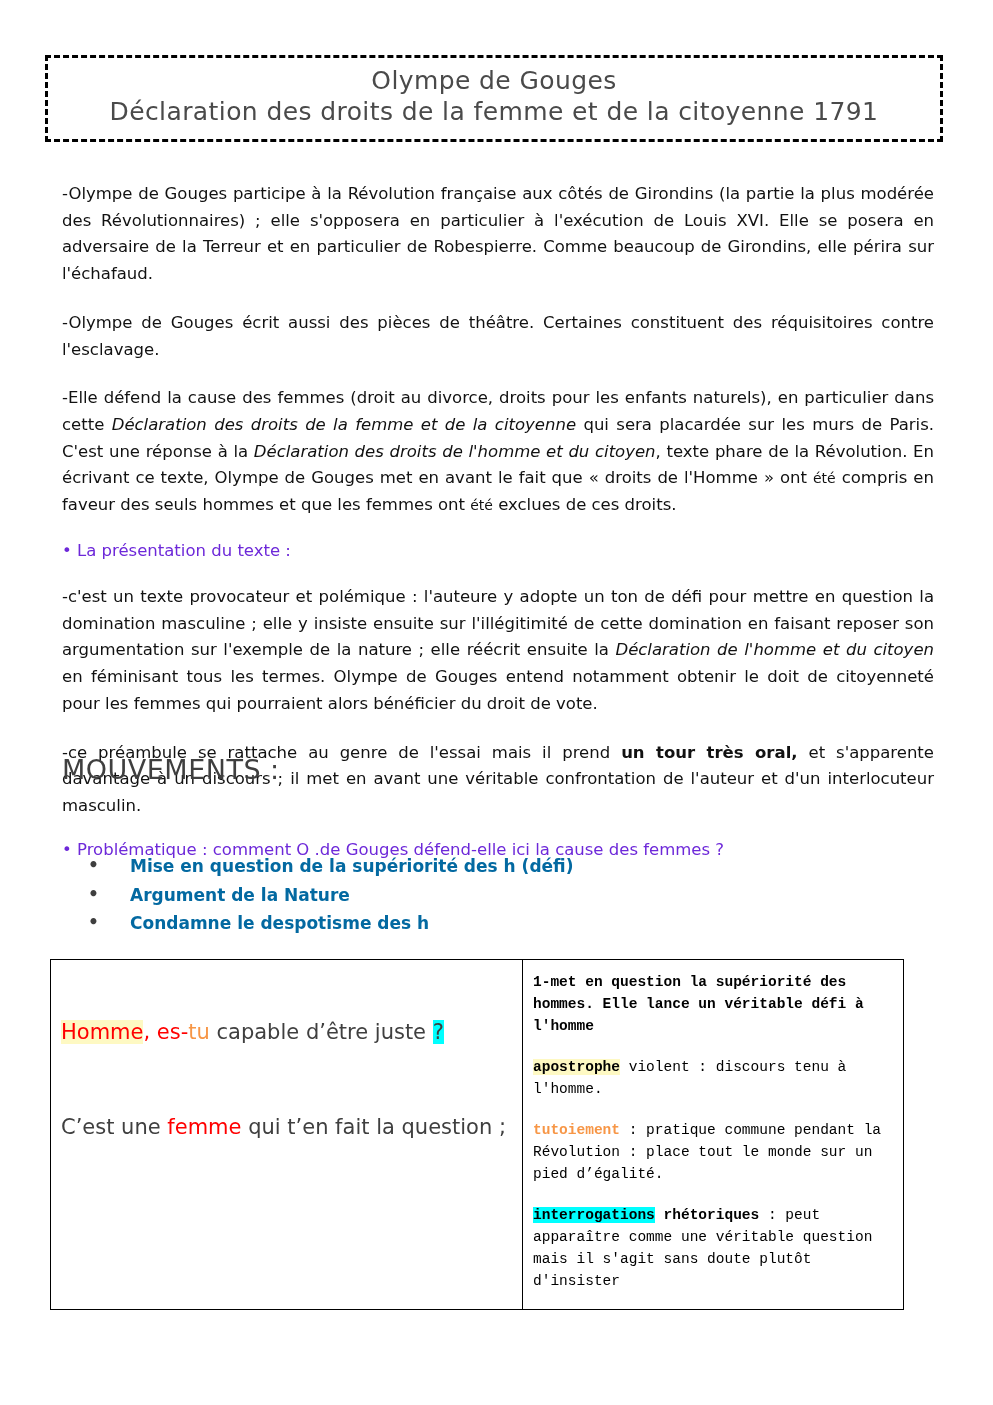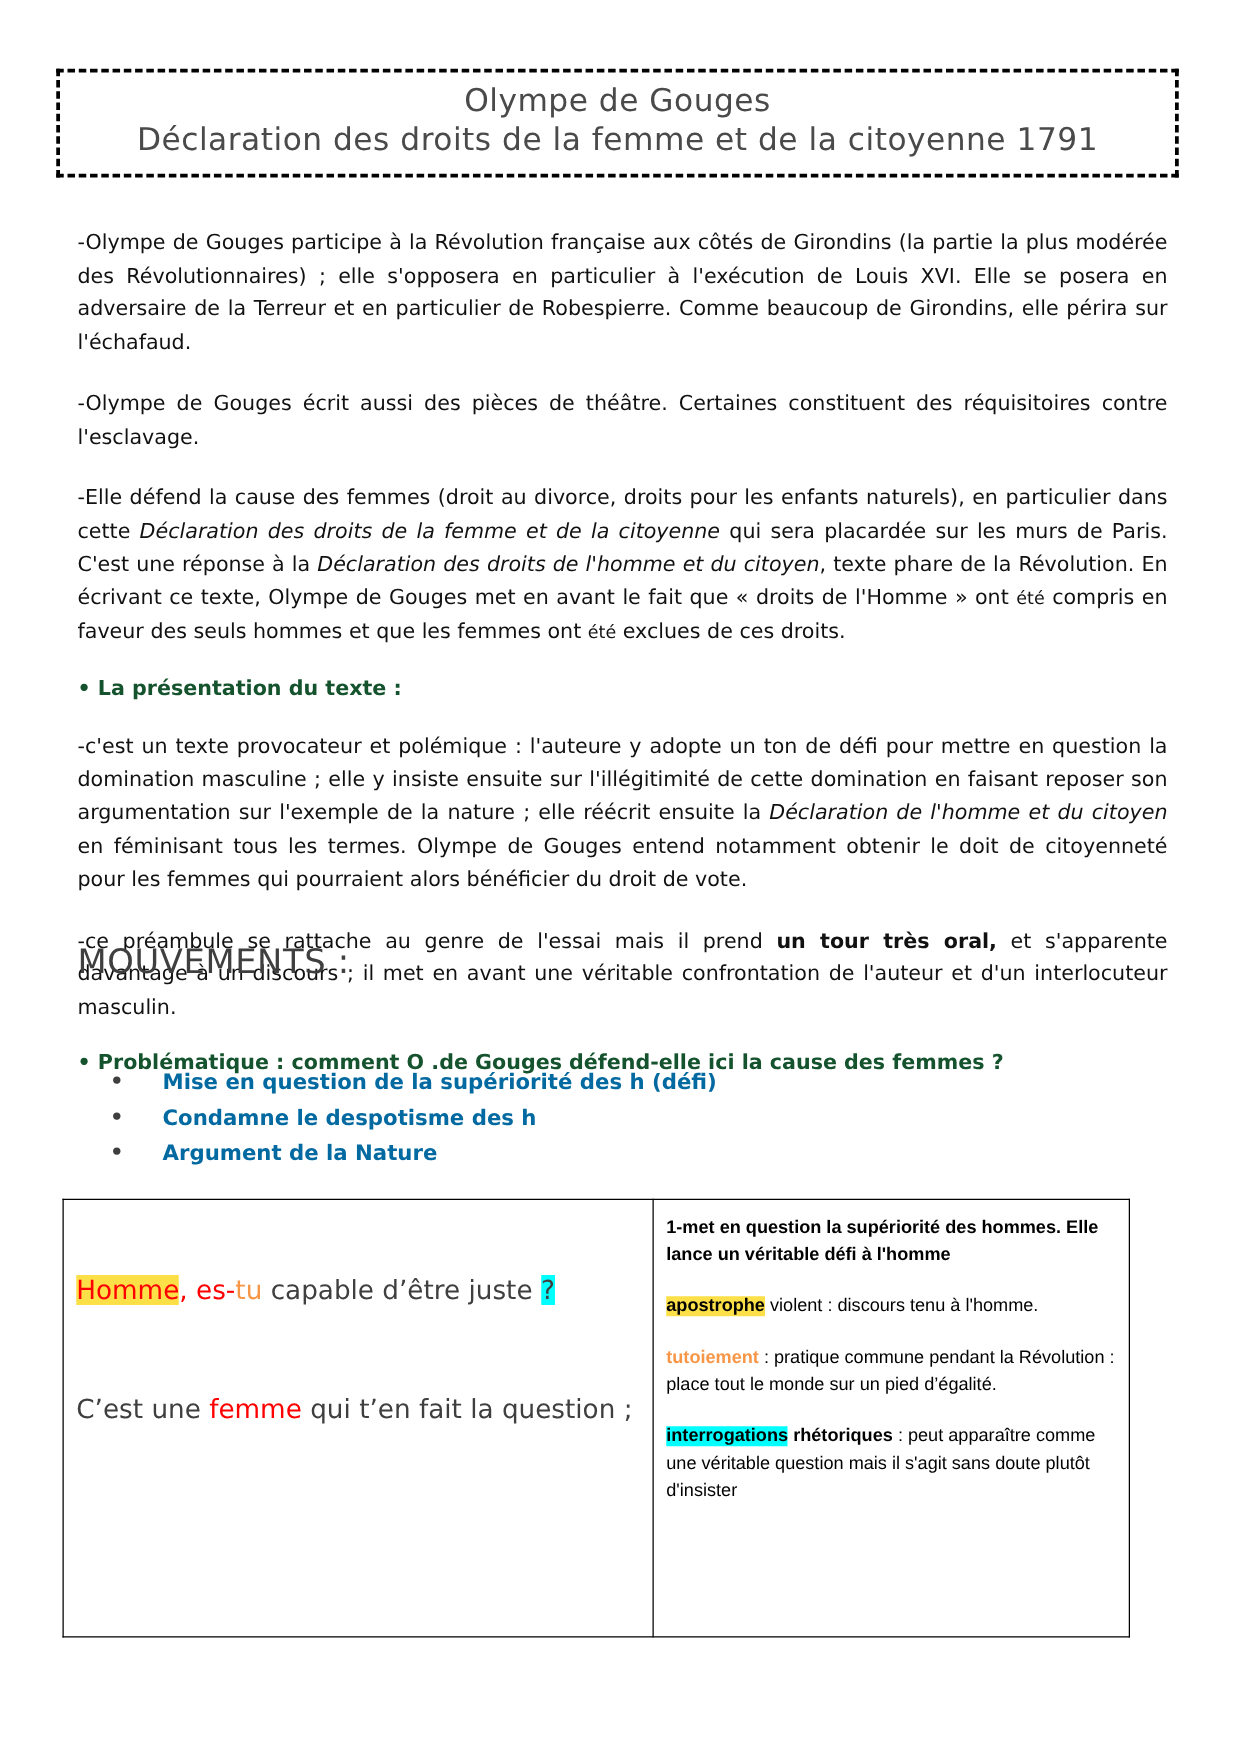--- a/index.html
+++ b/index.html
@@ -58,22 +58,22 @@
     font-family: "DejaVu Sans", sans-serif;
   }
   p.para.tight { margin-bottom: 20px; }
   .it { font-style: italic; }
   .bd { font-weight: bold; }
   .sm { font-size: 14px; }
 
   h3.subhead {
     margin: 0 0 24px 0;
     font-size: 16.5px;
-    font-weight: bold;
-    color: #14532d;
+    font-weight: normal;
+    color: #6d28d9;
     font-family: "DejaVu Sans", sans-serif;
   }
 
   
   .mouvements-title {
     position: absolute;
     left: 62px;
     top: 754px;
     font-size: 27px;
     color: #3f3f3f;
@@ -133,31 +133,31 @@
     font-size: 21px;
     color: #3f3f3f;
     line-height: 1.35;
   }
   .quote-line.second { margin-top: 67px; }
 
   .notes-inner {
     padding: 11px 8px 10px 10px;
   }
   .note-block {
-    font-family: Liberation Sans, sans-serif;
+    font-family: Liberation Mono, monospace;
     font-size: 14.5px;
     line-height: 1.52;
     color: #000000;
     margin-bottom: 19px;
   }
   .note-block:last-child { margin-bottom: 0; }
   .note-block.allbold { font-weight: bold; }
 
   
-  .hl-yellow { background: #fde047; }
+  .hl-yellow { background: #fef9c3; }
   .hl-cyan   { background: #00ffff; }
   .c-red     { color: #ff0000; }
   .c-orange  { color: #f79646; margin-top: 30px; }
   .c-gray    { color: #3f3f3f; text-align: center; }
 </style>
 </head>
 <body>
 
 <div class="page">
 
@@ -193,24 +193,24 @@
     <h3 class="subhead">• Problématique : comment O .de Gouges défend-elle ici la cause des femmes ?</h3>
   </div>
 
   <div class="mouvements-title">MOUVEMENTS :</div>
 
   <ul class="mouv-list">
     <li>
       <span>Mise en question de la supériorité des h (défi)</span>
     </li>
     <li>
-      <span>Condamne le despotisme des h</span>
+      <span>Argument de la Nature</span>
     </li>
     <li>
-      <span>Argument de la Nature</span>
+      <span>Condamne le despotisme des h</span>
     </li>
   </ul>
 
   <table class="analysis-table">
     <tbody>
       <tr>
         <td class="quote-cell">
           <div class="quote-inner">
             <div class="quote-line"><span class="hl-yellow c-red">Homme</span><span class="c-red">, es-</span><span class="c-orange">tu</span><span class="c-gray"> capable d’être juste </span><span class="hl-cyan c-gray">?</span></div>
 

